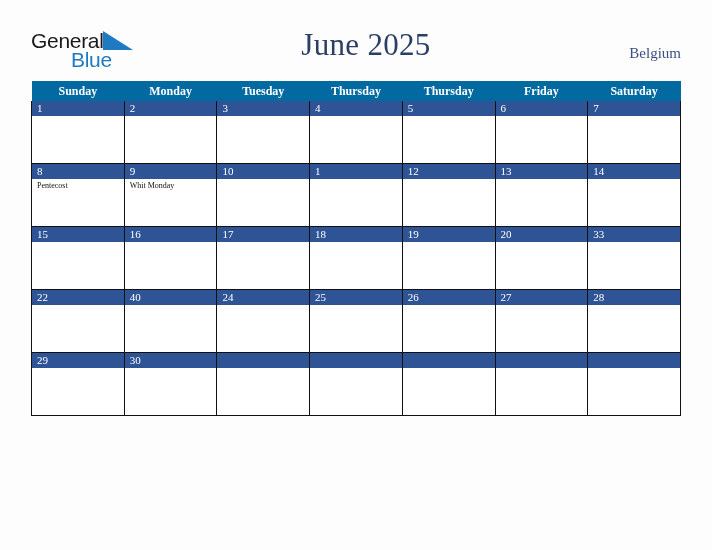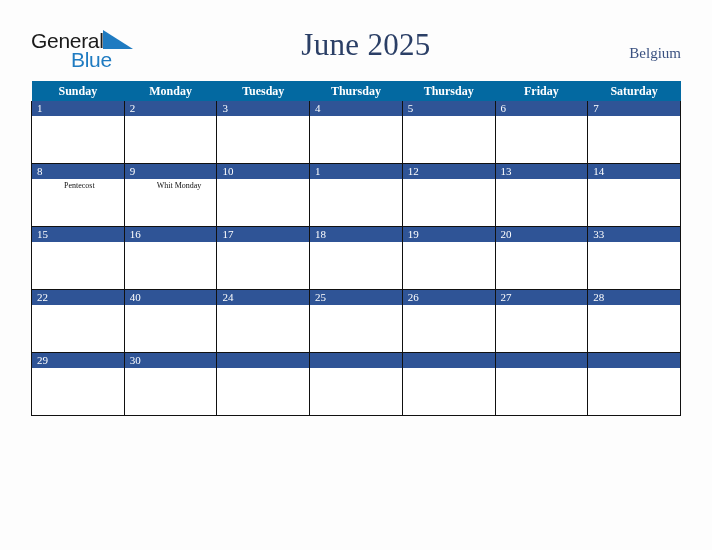--- a/index.html
+++ b/index.html
@@ -29,21 +29,21 @@
     left: 31px;
     top: 30px;
     width: 130px;
     height: 42px;
   }
   .logo-row-top {
     position: absolute;
     left: 0;
     top: 0;
     display: flex;
-    align-items: flex-start;
+    align-items: center;
   }
   .logo-general {
     font-family: "Liberation Sans", sans-serif;
     font-size: 21px;
     color: #1a1a1a;
     line-height: 22px;
     letter-spacing: -0.3px;
   }
   .logo-triangle {
     width: 30px;
@@ -134,21 +134,20 @@
     line-height: 15px;
     padding-left: 5px;
     box-sizing: border-box;
     overflow: hidden;
     white-space: nowrap;
   }
 
   .event-list {
     padding: 2px 4px 0 5px;
     box-sizing: border-box;
-    margin-left: 27px;
   }
   .event-item {
     font-family: "Liberation Serif", serif;
     font-size: 8px;
     color: #111111;
     line-height: 10px;
     white-space: nowrap;
     overflow: hidden;
   }
 </style>

